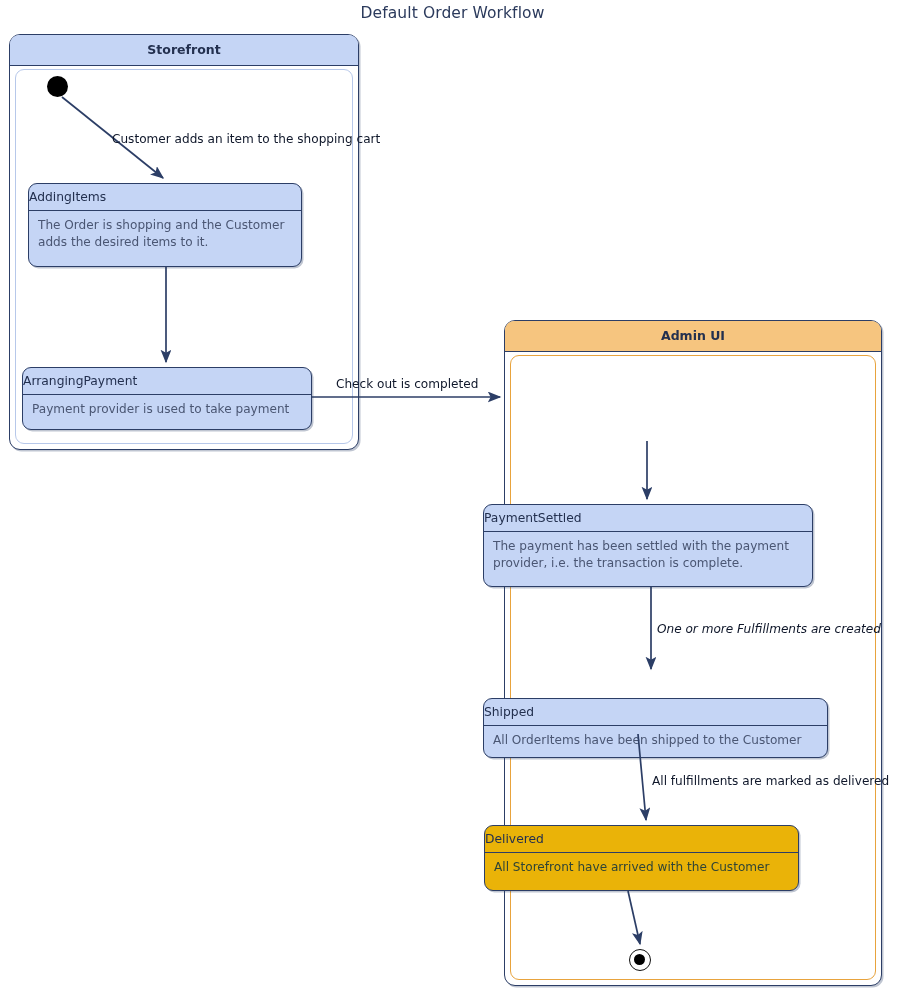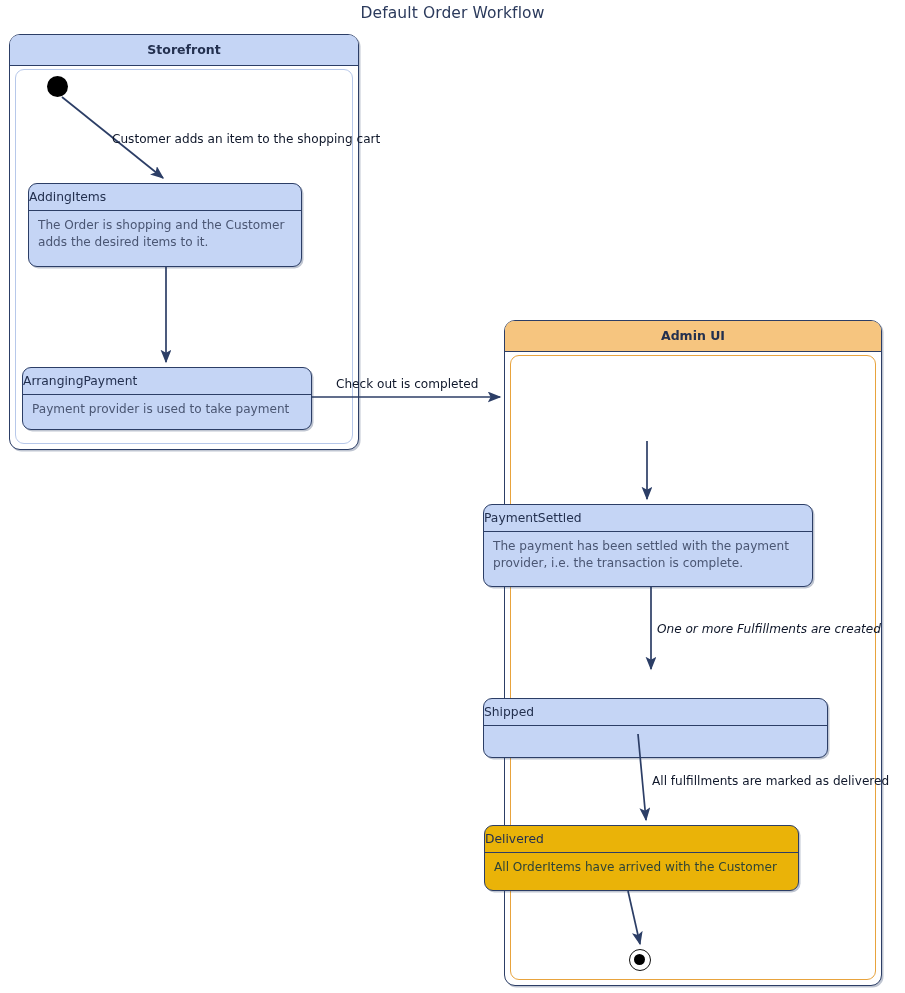--- a/index.html
+++ b/index.html
@@ -207,25 +207,26 @@
   </div>
 
 
   <div class="state" id="s-paymentsettled">
     <div class="state-title">PaymentSettled</div>
     <div class="state-desc">The payment has been settled with the payment provider, i.e. the transaction is complete.</div>
   </div>
 
   <div class="state" id="s-shipped">
     <div class="state-title">Shipped</div>
+    <div class="state-desc">All OrderItems have been shipped to the Customer</div>
   </div>
 
   <div class="state green" id="s-delivered">
     <div class="state-title">Delivered</div>
-    <div class="state-desc">All OrderItems have arrived with the Customer</div>
+    <div class="state-desc">All Storefront have arrived with the Customer</div>
   </div>
 
   <svg id="edges" viewBox="0 0 905 993">
     <defs>
       <marker id="arrowhead" markerWidth="9" markerHeight="9" refX="7.2" refY="3.2" orient="auto" markerUnits="strokeWidth">
         <path d="M0,0 L8,3.2 L0,6.4 L1.7,3.2 z" fill="#2c3e66"></path>
       </marker>
     </defs>
 
     <line x1="62" y1="97" x2="163" y2="178" stroke="#2c3e66" stroke-width="1.7" marker-end="url(#arrowhead)"></line>

